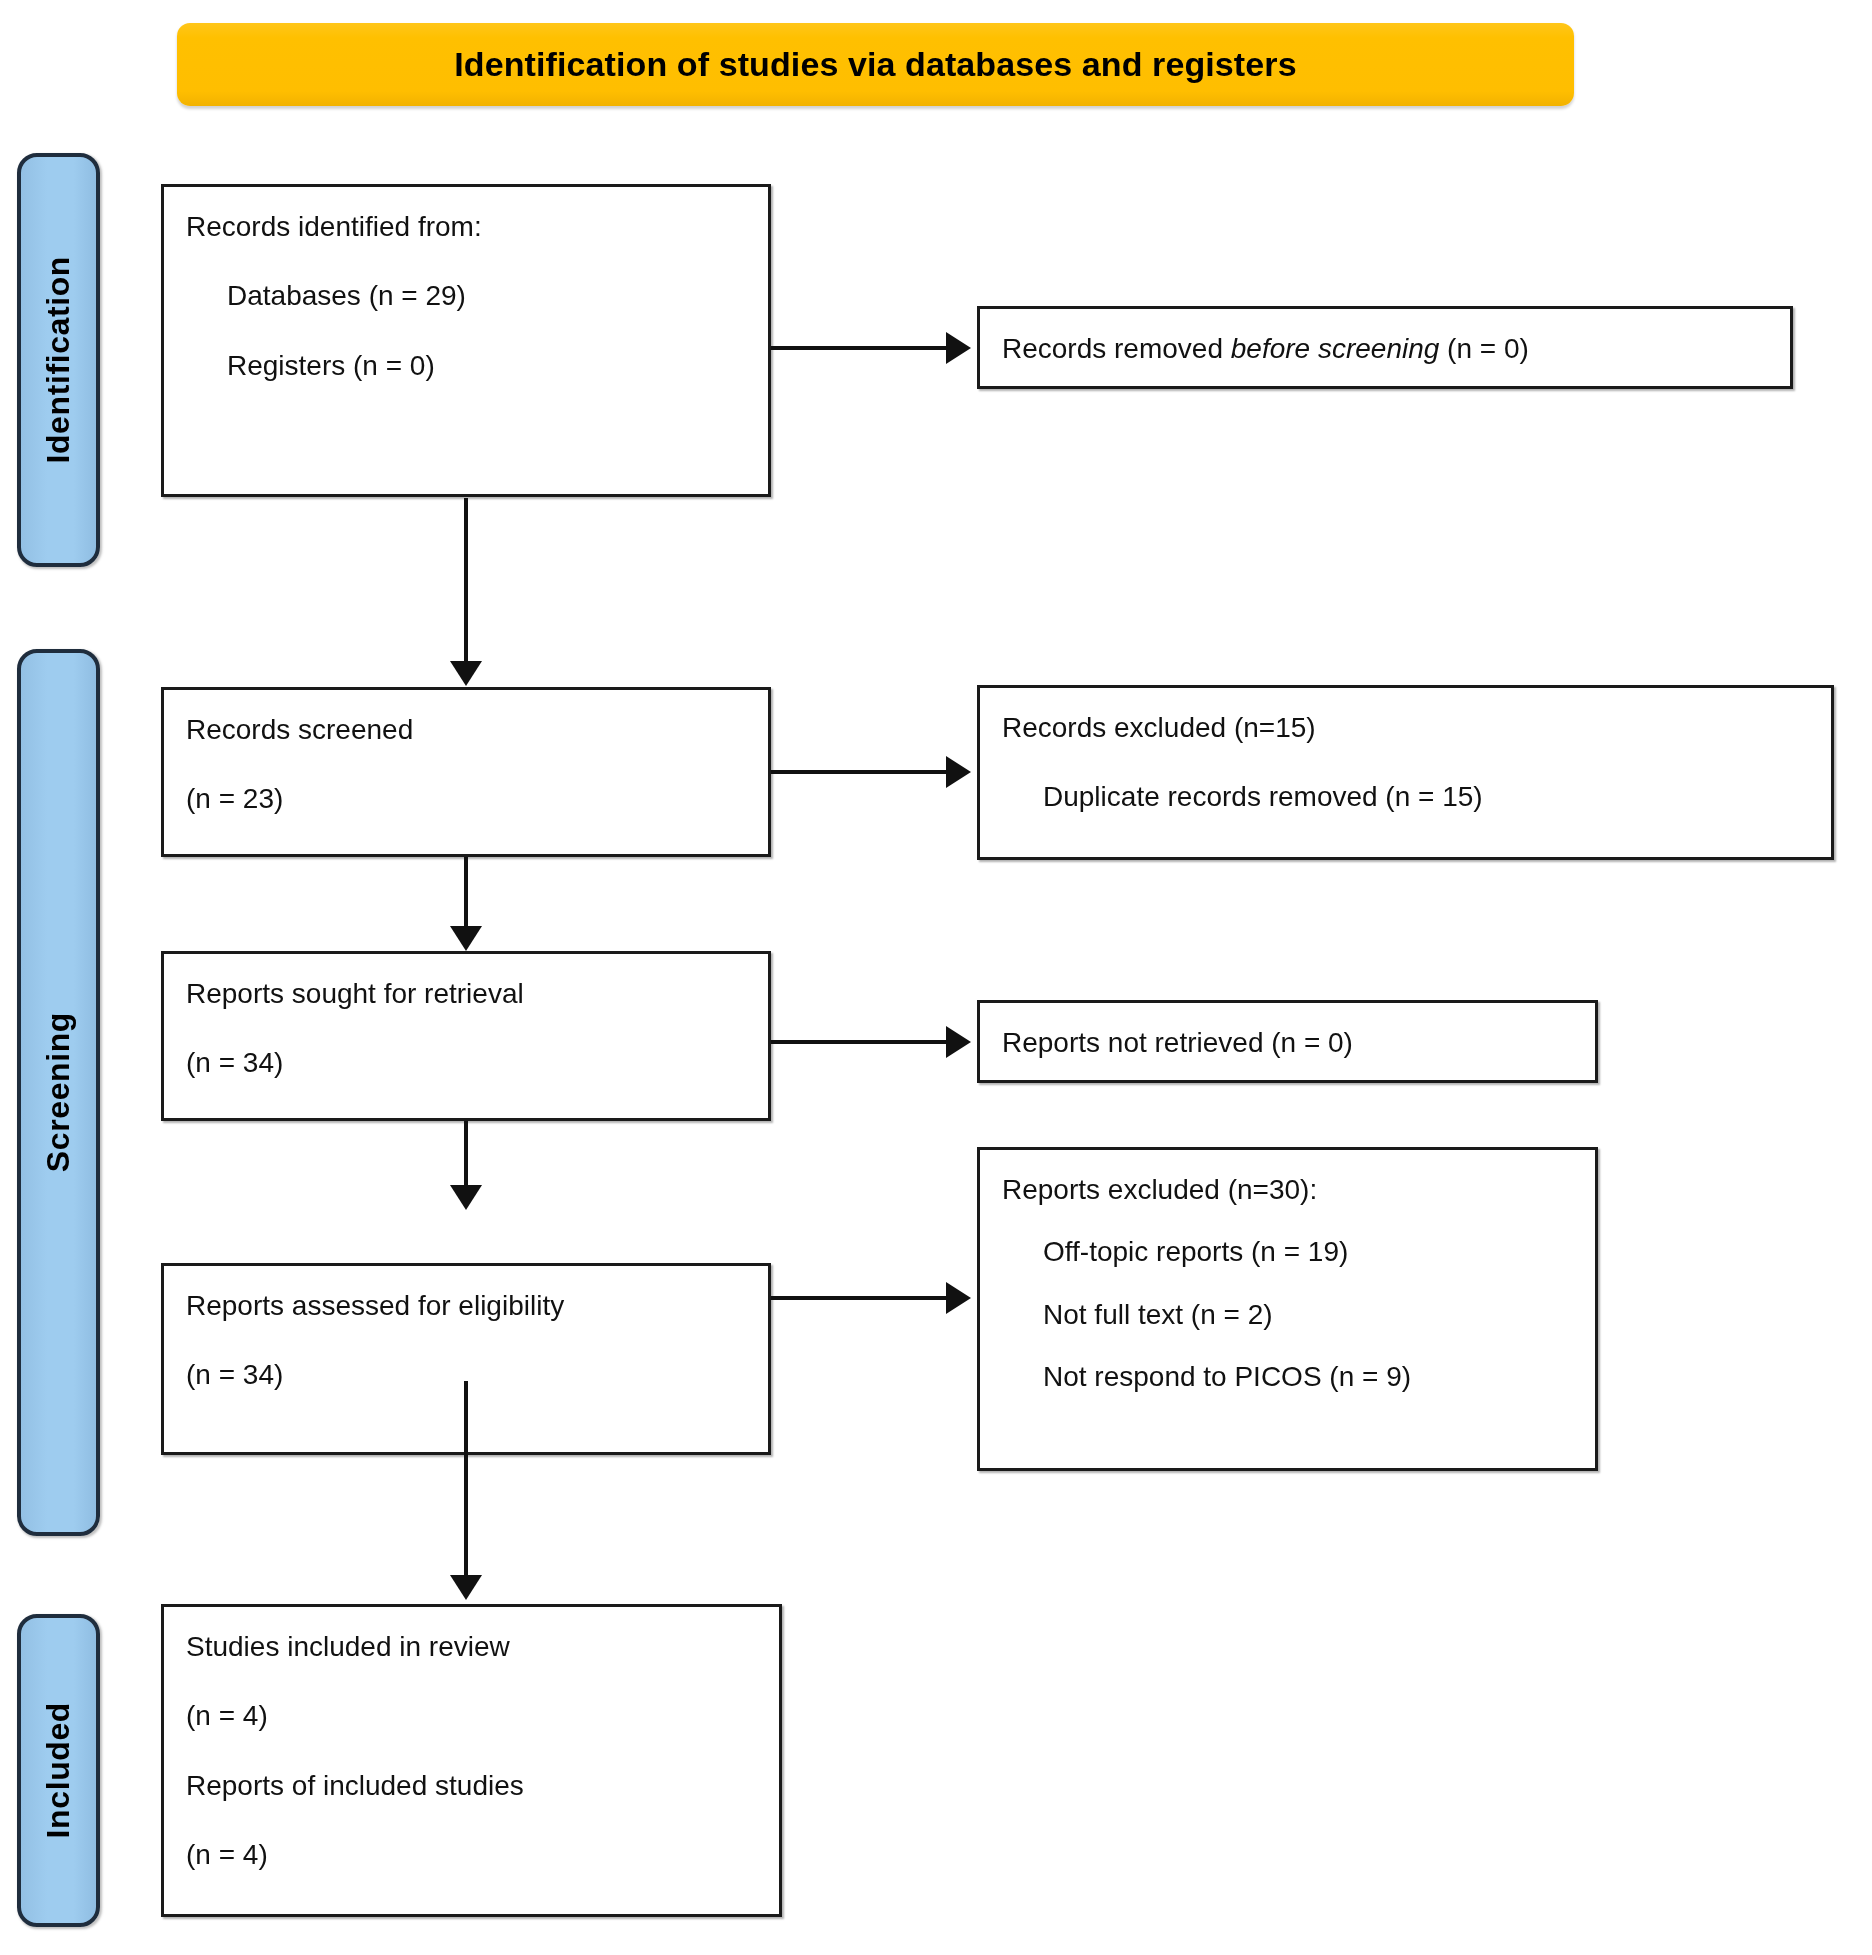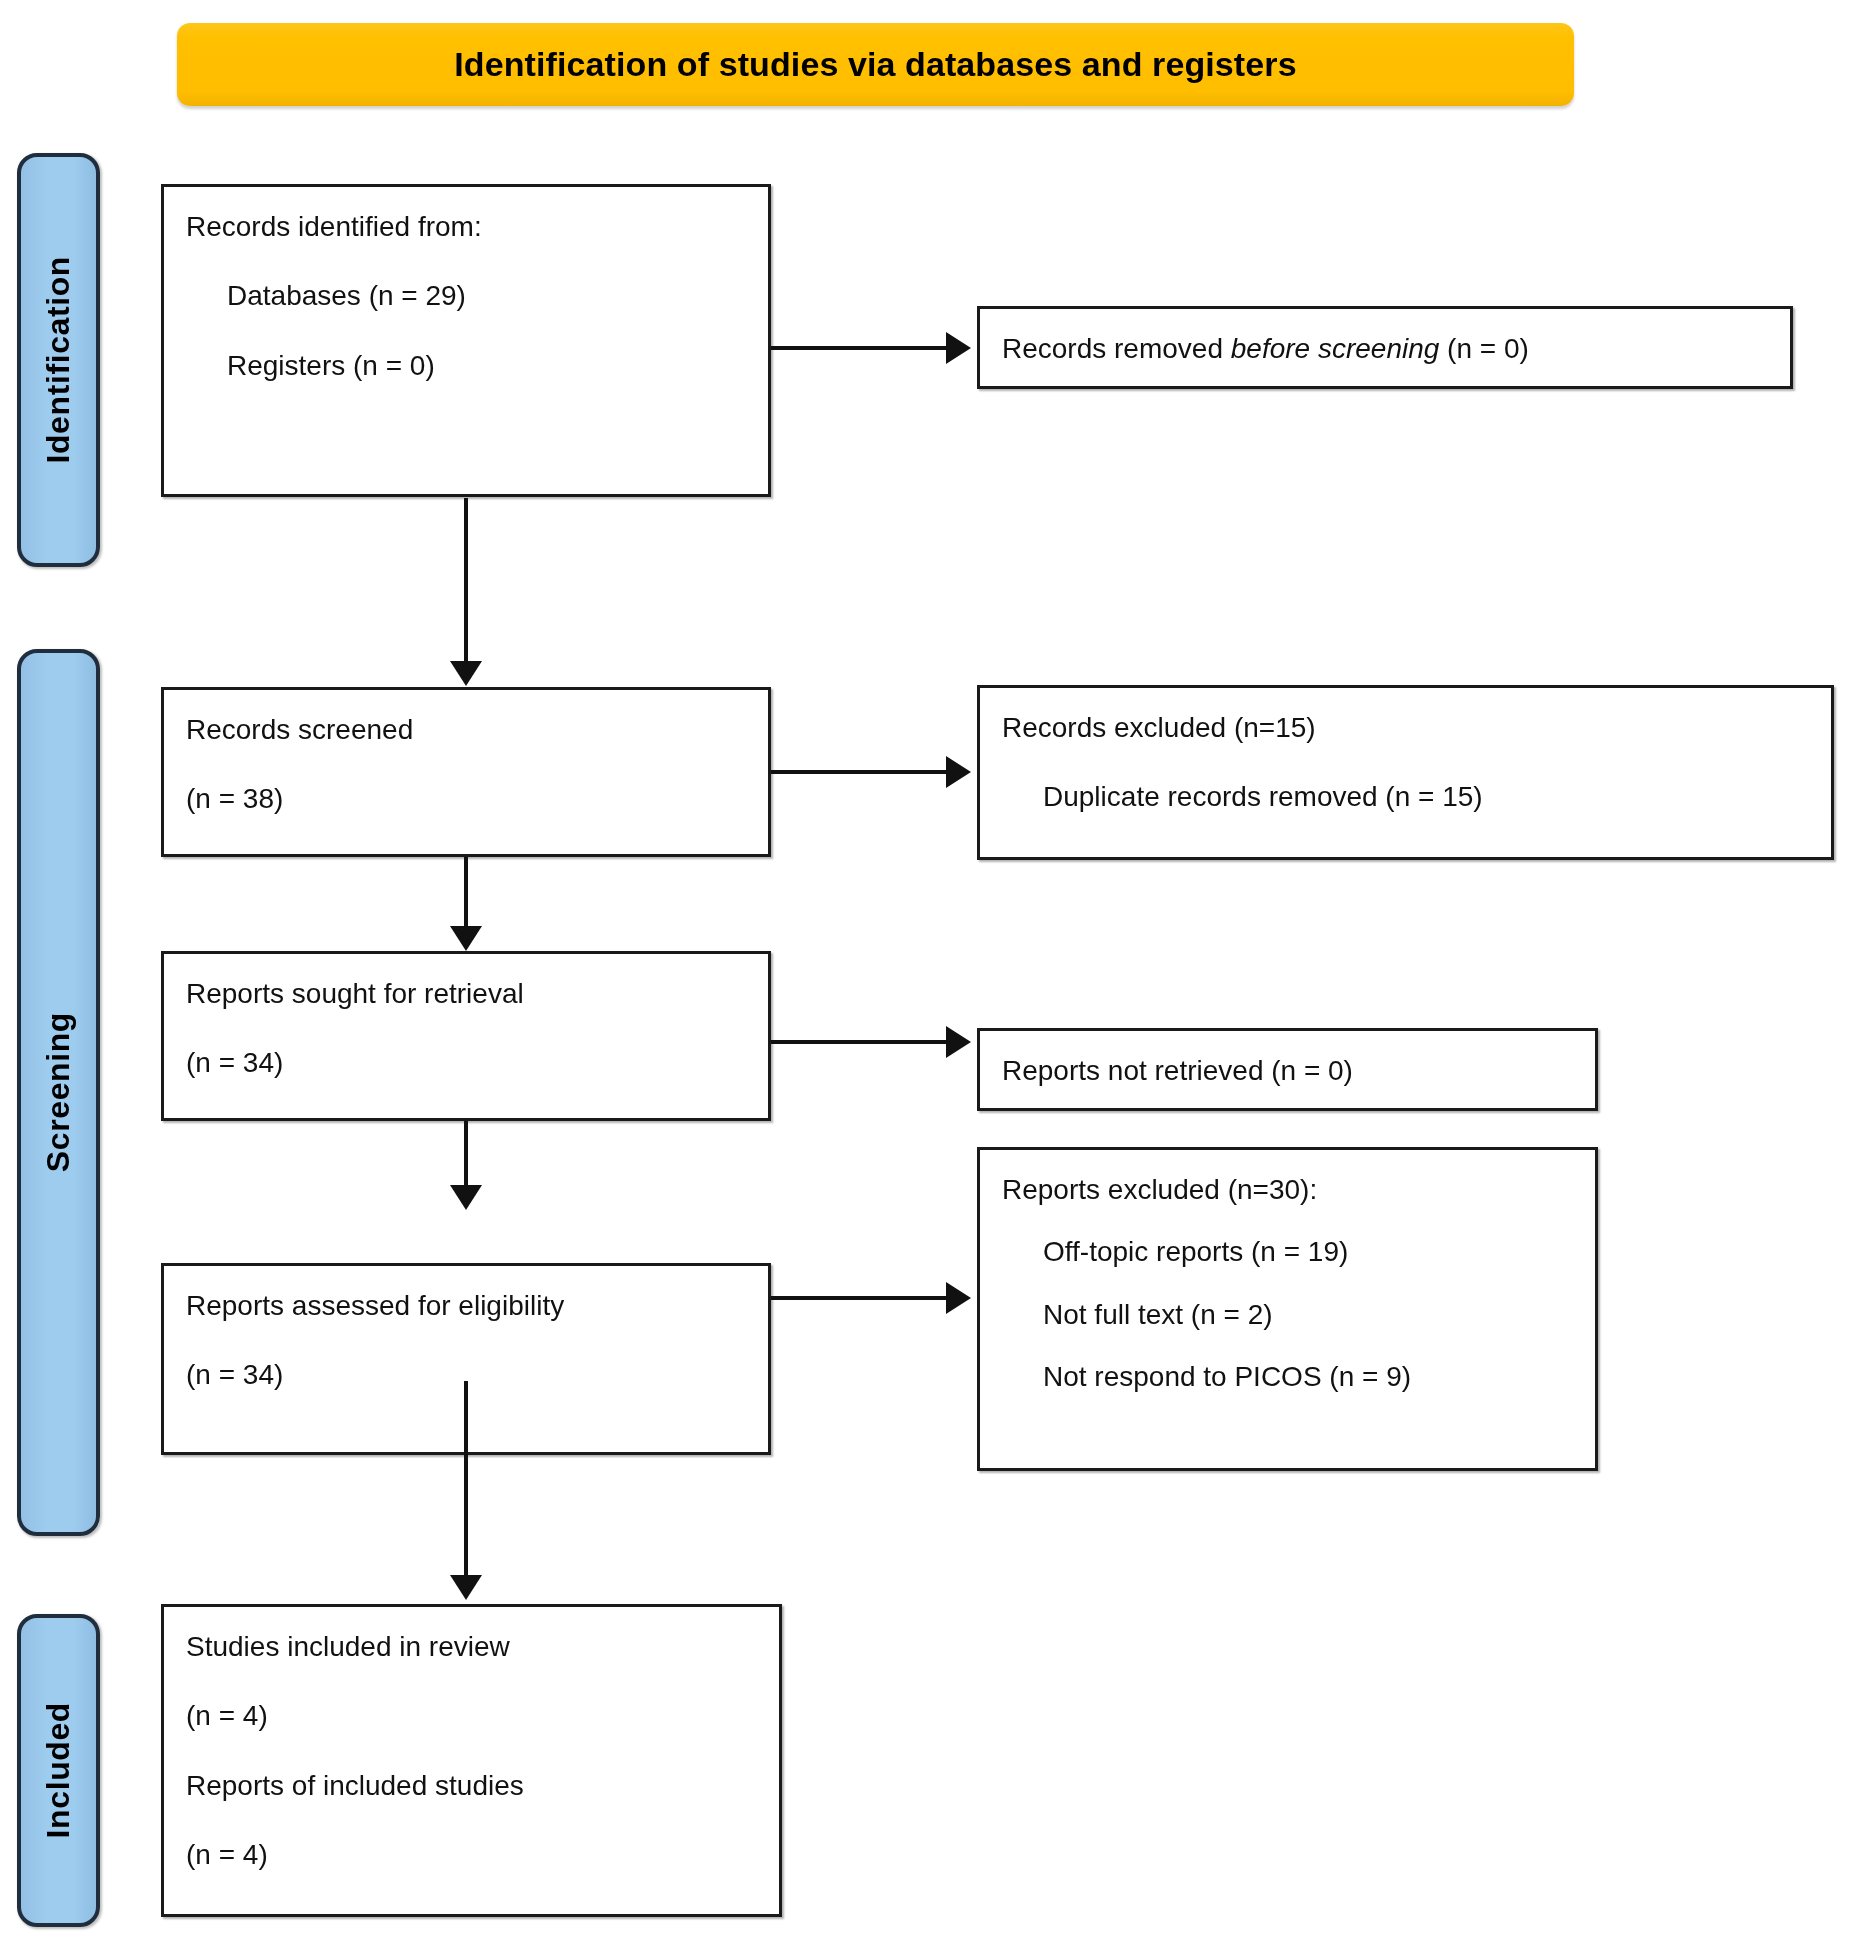--- a/index.html
+++ b/index.html
@@ -89,21 +89,21 @@
   
   #box-identified   { left: 161px;  top: 184px;  width: 610px; height: 313px; }
   #box-screened     { left: 161px;  top: 687px; width: 610px; height: 170px; }
   #box-sought       { left: 161px;  top: 951px; width: 610px; height: 170px; }
   #box-assessed     { left: 161px;  top: 1263px; width: 610px; height: 192px; }
   #box-included     { left: 161px;  top: 1604px; width: 621px; height: 313px; }
 
   
   #box-removed      { left: 977px; top: 306px;  width: 816px; height: 83px; }
   #box-recexcluded  { left: 977px; top: 685px; width: 857px; height: 175px; }
-  #box-notretrieved { left: 977px; top: 1000px; width: 621px; height: 83px; margin-top: 28px; }
+  #box-notretrieved { left: 977px; top: 1000px; width: 621px; height: 83px; }
   #box-repexcluded  { left: 977px; top: 1147px; width: 621px; height: 324px; }
 
   
   .vline {
     position: absolute;
     width: 3.5px;
     background: #111111;
   }
   .hline {
     position: absolute;
@@ -151,21 +151,21 @@
     <div class="line indent">Databases (n = 29)</div>
     <div class="line indent">Registers (n = 0)</div>
   </div>
 
   <div class="node" id="box-removed">
     <div class="line"><span>Records removed </span><em>before screening</em><span> (n = 0)</span></div>
   </div>
 
   <div class="node" id="box-screened">
     <div class="line">Records screened</div>
-    <div class="line">(n = 38)</div>
+    <div class="line">(n = 23)</div>
   </div>
 
   <div class="node" id="box-recexcluded">
     <div class="line">Records excluded (n=15)</div>
     <div class="line indent">Duplicate records removed (n = 15)</div>
   </div>
 
   <div class="node" id="box-sought">
     <div class="line">Reports sought for retrieval</div>
     <div class="line">(n = 34)</div>

